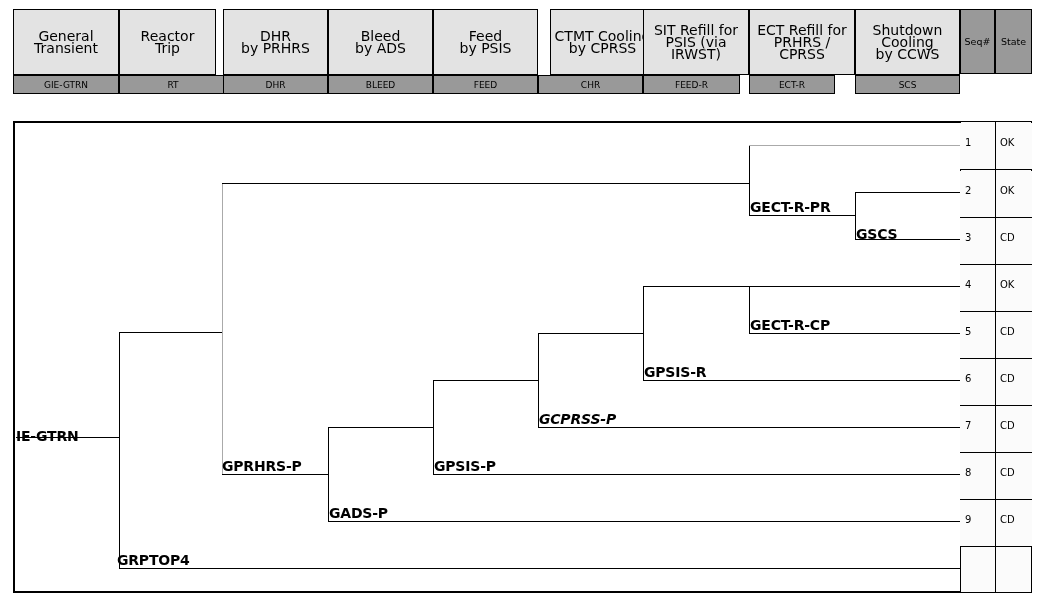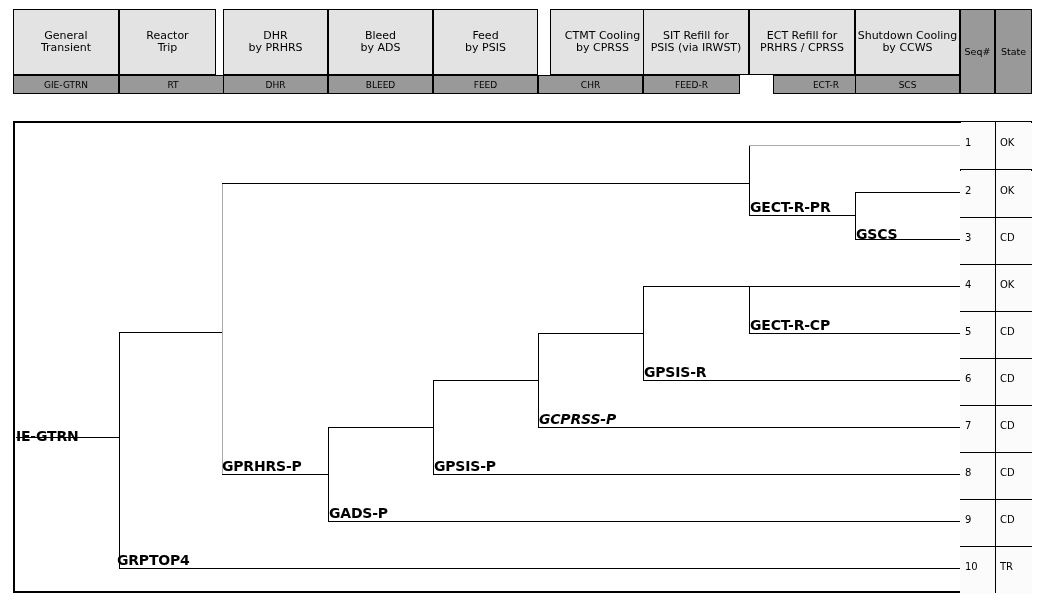--- a/index.html
+++ b/index.html
@@ -18,40 +18,40 @@
     overflow: hidden;
   }
   .hdr-cell {
     position: absolute;
     box-sizing: border-box;
     border: 1px solid #000;
     display: flex;
     align-items: center;
     justify-content: center;
     text-align: center;
-    font-size: 11px;
+    font-size: 14px;
     line-height: 12px;
     color: #000;
     overflow: hidden;
   }
   .hdr-top {
     background: #e3e3e3;
     height: 66px;
     top: 9px;
   }
   .hdr-bot {
     background: #999999;
     height: 19px;
     top: 75px;
     font-size: 9px;
   }
   .hdr-tall {
     background: #999999;
     top: 9px;
-    height: 85px;
+    height: 65px;
     font-size: 9.5px;
   }
 
   
   #frame {
     position: absolute;
     left: 13px;
     top: 121px;
     width: 1019px;
     height: 472px;
@@ -167,21 +167,21 @@
       <div><span>Shutdown Cooling</span><br><span>by CCWS</span></div>
     </div>
 
     <div class="hdr-cell hdr-bot" style="left:13px;width:106px;">GIE-GTRN</div>
     <div class="hdr-cell hdr-bot" style="left:119px;width:108px;">RT</div>
     <div class="hdr-cell hdr-bot" style="left:223px;width:105px;">DHR</div>
     <div class="hdr-cell hdr-bot" style="left:328px;width:105px;">BLEED</div>
     <div class="hdr-cell hdr-bot" style="left:433px;width:105px;">FEED</div>
     <div class="hdr-cell hdr-bot" style="left:538px;width:105px;">CHR</div>
     <div class="hdr-cell hdr-bot" style="left:643px;width:97px;">FEED-R</div>
-    <div class="hdr-cell hdr-bot" style="left:773px;width:106px;text-align:center;">ECT-R</div>
+    <div class="hdr-cell hdr-bot" style="left:749px;width:86px;text-align:center;">ECT-R</div>
     <div class="hdr-cell hdr-bot" style="left:855px;width:105px;">SCS</div>
 
     <div class="hdr-cell hdr-tall" style="left:960px;width:35px;">Seq#</div>
     <div class="hdr-cell hdr-tall" style="left:995px;width:37px;text-align:center;">State</div>
   </div>
 
   <div id="frame"></div>
   <div id="seqframe"></div>
 
   <div class="seq-row" style="top:123.4px;">
@@ -212,24 +212,20 @@
     <span class="seq-num">7</span>
     <span class="seq-state">CD</span>
   </div>
   <div class="seq-row" style="top:453.1px;">
     <span class="seq-num">8</span>
     <span class="seq-state">CD</span>
   </div>
   <div class="seq-row" style="top:500.2px;">
     <span class="seq-num">9</span>
     <span class="seq-state">CD</span>
-  </div>
-  <div class="seq-row" style="top:547.3px;border-bottom:none;">
-    <span class="seq-num">10</span>
-    <span class="seq-state">TR</span>
   </div>
   <div class="seq-div"></div>
 
   <div id="tree-lines">
 
     <div class="hline" style="left:16px;  top:437px; width:103px;"></div>
 
     <div class="vline" style="left:119px; top:332px; height:236px;"></div>
     <div class="hline" style="left:119px; top:332px; width:104px;"></div>
     <div class="hline" style="left:119px; top:568px; width:841px;"></div>

